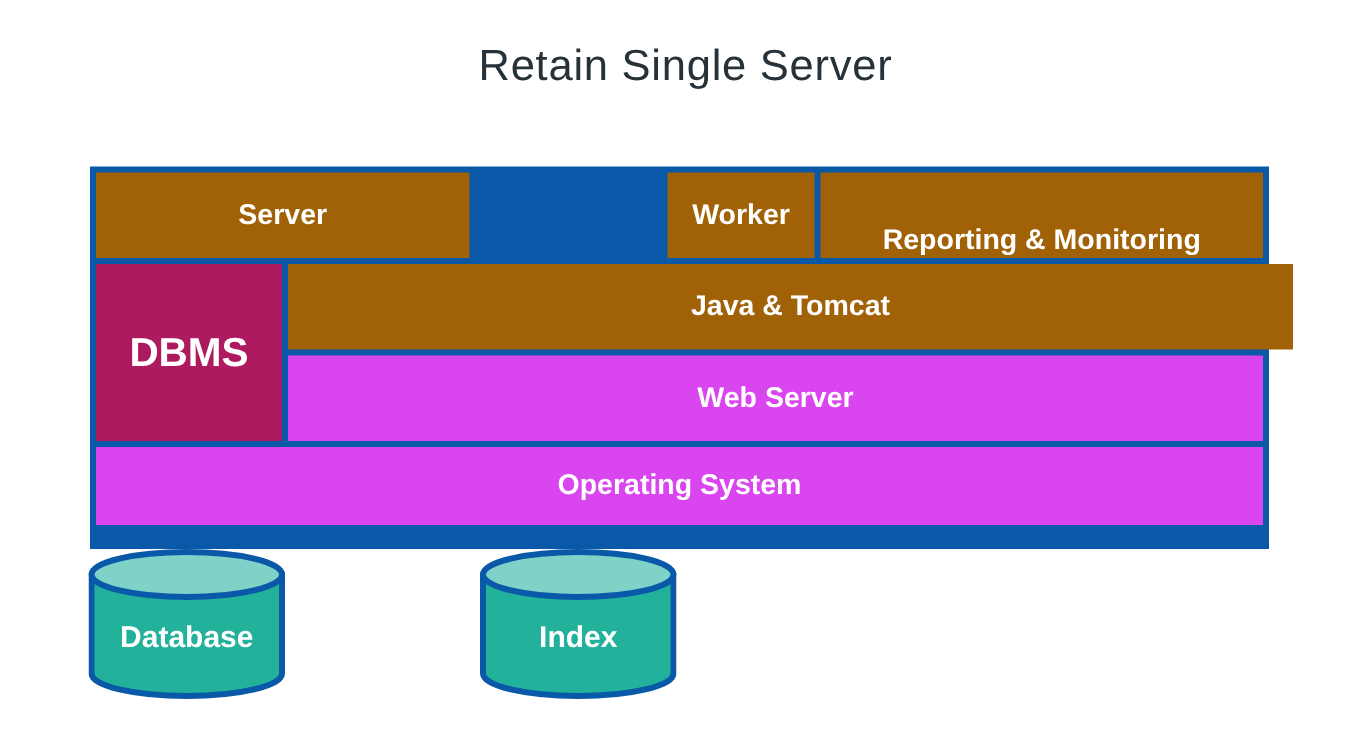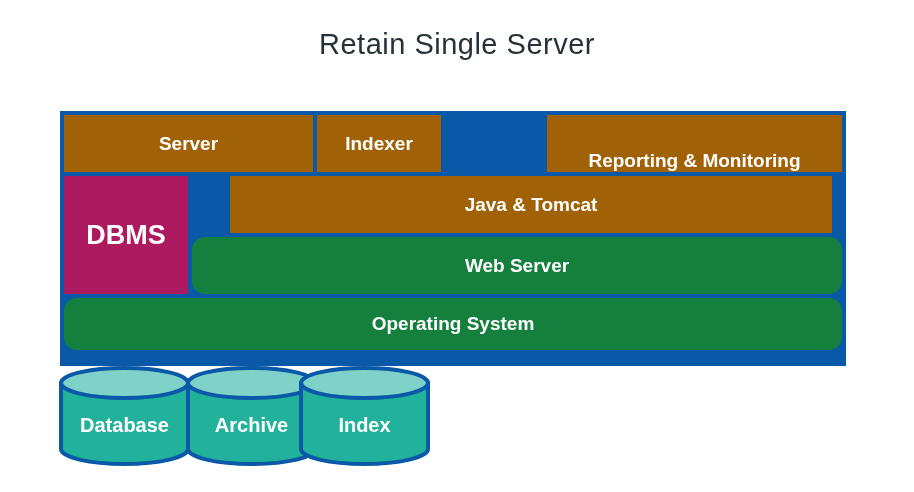--- a/index.html
+++ b/index.html
@@ -39,42 +39,42 @@
     position: absolute;
     display: flex;
     align-items: center;
     justify-content: center;
     color: #ffffff;
     font-weight: bold;
     font-size: 19px;
     white-space: nowrap;
   }
   .blue  { background: #a16207; }
-  .teal  { background: #15803d; border-radius: 13px; }
+  .teal  { background: #d946ef; }
   .magenta { background: #AD1A5F; }
 
   .cell-server   { left: 4px;   top: 4px;   width: 249px; height: 57px; }
   .cell-indexer  { left: 257px; top: 4px;   width: 124px; height: 57px; }
   .cell-worker   { left: 385px; top: 4px;   width: 98px;  height: 57px; }
   .cell-reporting{ left: 487px; top: 4px;   width: 295px; height: 57px; align-items: flex-end; }
   .cell-dbms     { left: 4px;   top: 65px;  width: 124px; height: 118px; font-size: 27px; }
-  .cell-java     { left: 132px; top: 65px;  width: 602px; height: 57px; margin-left: 38px; }
+  .cell-java     { left: 132px; top: 65px;  width: 670px; height: 57px; }
   .cell-web      { left: 132px; top: 126px; width: 650px; height: 57px; }
   .cell-os       { left: 4px;   top: 187px; width: 778px; height: 52px; }
 
   .cylinder {
     position: absolute;
     width: 131px;
     height: 104px;
     top: 366px;
   }
   .cylinder svg { display: block; }
   .cyl-db    { left: 59px; }
   .cyl-arch  { left: 186px; }
-  .cyl-index { left: 299px; text-align: right; }
+  .cyl-index { left: 320px; text-align: right; }
   .cyl-label {
     position: absolute;
     left: 0;
     top: 20px;
     width: 100%;
     height: 78px;
     display: flex;
     align-items: center;
     justify-content: center;
     color: #ffffff;
@@ -86,22 +86,22 @@
 <body>
 
 <div id="canvas">
 
   <div class="title">Retain Single Server</div>
 
   <div class="stack">
     <div class="cell blue cell-server">
       <span>Server</span>
     </div>
-    <div class="cell blue cell-indexer">
-      <span>Indexer</span>
+    <div class="cell blue cell-worker">
+      <span>Worker</span>
     </div>
     <div class="cell blue cell-reporting">
       <span>Reporting &amp; Monitoring</span>
     </div>
 
     <div class="cell magenta cell-dbms">
       <span>DBMS</span>
     </div>
     <div class="cell blue cell-java">
       <span>Java &amp; Tomcat</span>
@@ -115,27 +115,20 @@
   </div>
 
   <div class="cylinder cyl-db">
     <svg width="131" height="104" viewBox="0 0 131 104">
       <path d="M2,17 L2,83 A63.5,15 0 0 0 129,83 L129,17 Z" fill="#22B29B" stroke="#0A58A8" stroke-width="4" stroke-linejoin="round"></path>
       <ellipse cx="65.5" cy="17" rx="63.5" ry="15" fill="#7FD2C7" stroke="#0A58A8" stroke-width="4"></ellipse>
     </svg>
     <div class="cyl-label">Database</div>
   </div>
 
-  <div class="cylinder cyl-arch">
-    <svg width="131" height="104" viewBox="0 0 131 104">
-      <path d="M2,17 L2,83 A63.5,15 0 0 0 129,83 L129,17 Z" fill="#22B29B" stroke="#0A58A8" stroke-width="4" stroke-linejoin="round"></path>
-      <ellipse cx="65.5" cy="17" rx="63.5" ry="15" fill="#7FD2C7" stroke="#0A58A8" stroke-width="4"></ellipse>
-    </svg>
-    <div class="cyl-label">Archive</div>
-  </div>
 
   <div class="cylinder cyl-index">
     <svg width="131" height="104" viewBox="0 0 131 104">
       <path d="M2,17 L2,83 A63.5,15 0 0 0 129,83 L129,17 Z" fill="#22B29B" stroke="#0A58A8" stroke-width="4" stroke-linejoin="round"></path>
       <ellipse cx="65.5" cy="17" rx="63.5" ry="15" fill="#7FD2C7" stroke="#0A58A8" stroke-width="4"></ellipse>
     </svg>
     <div class="cyl-label">Index</div>
   </div>
 
 </div>

